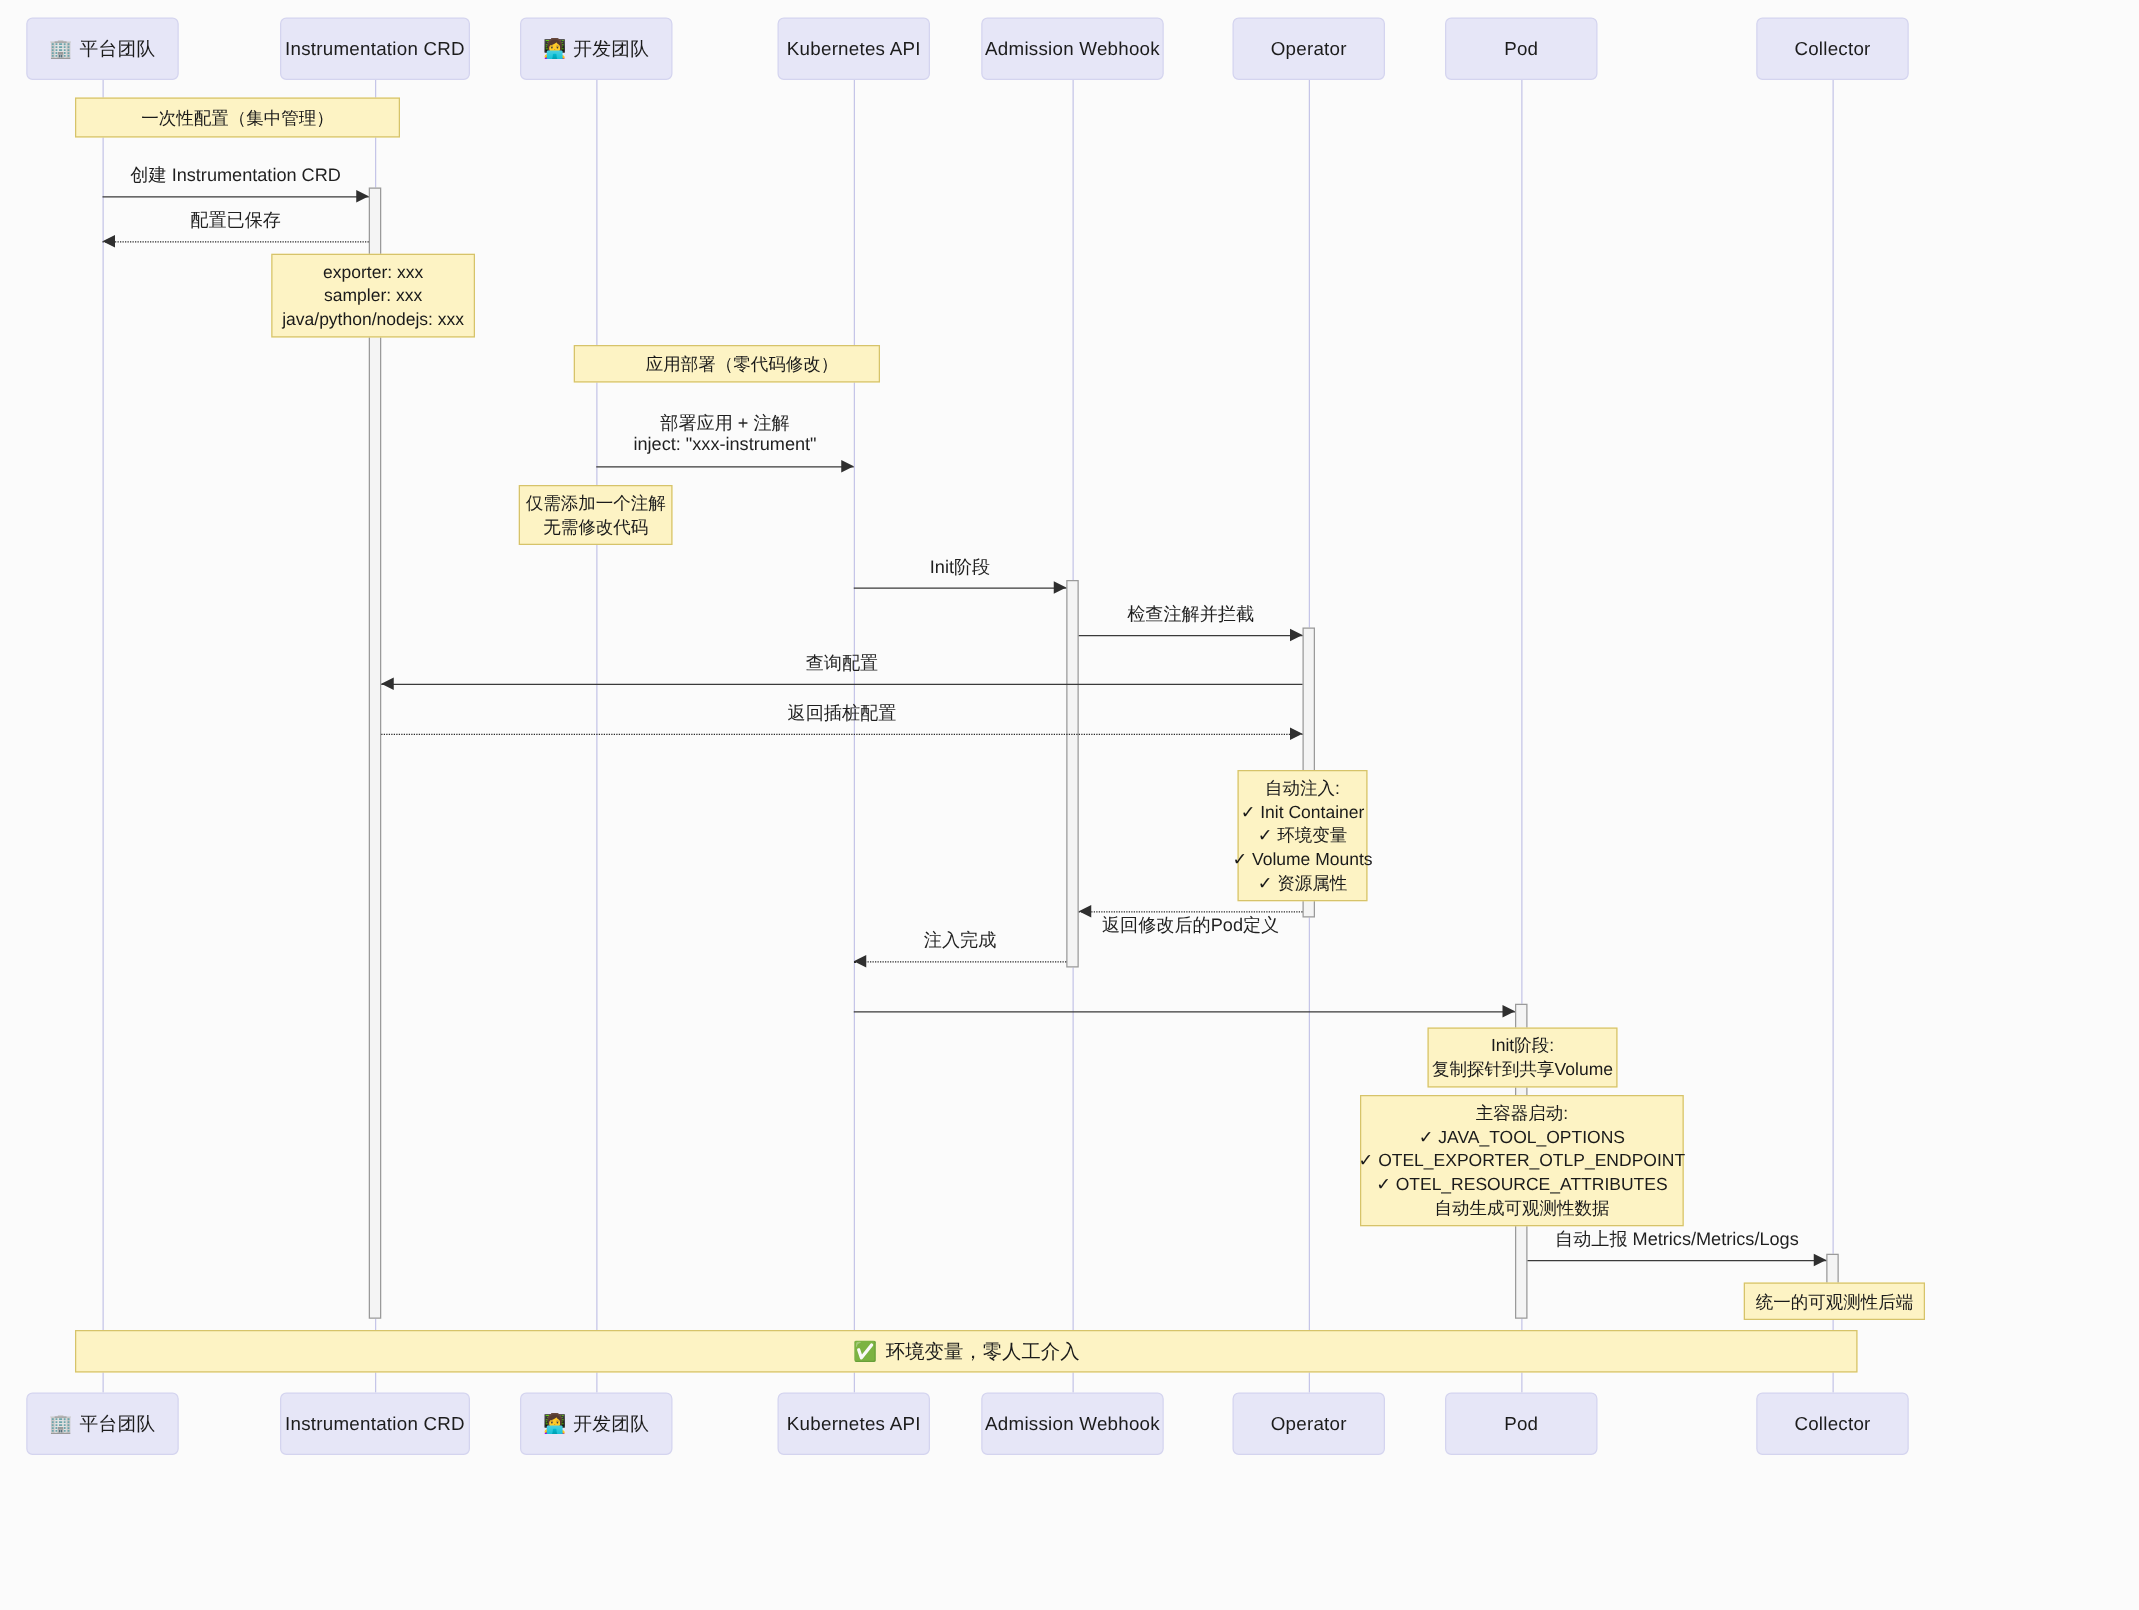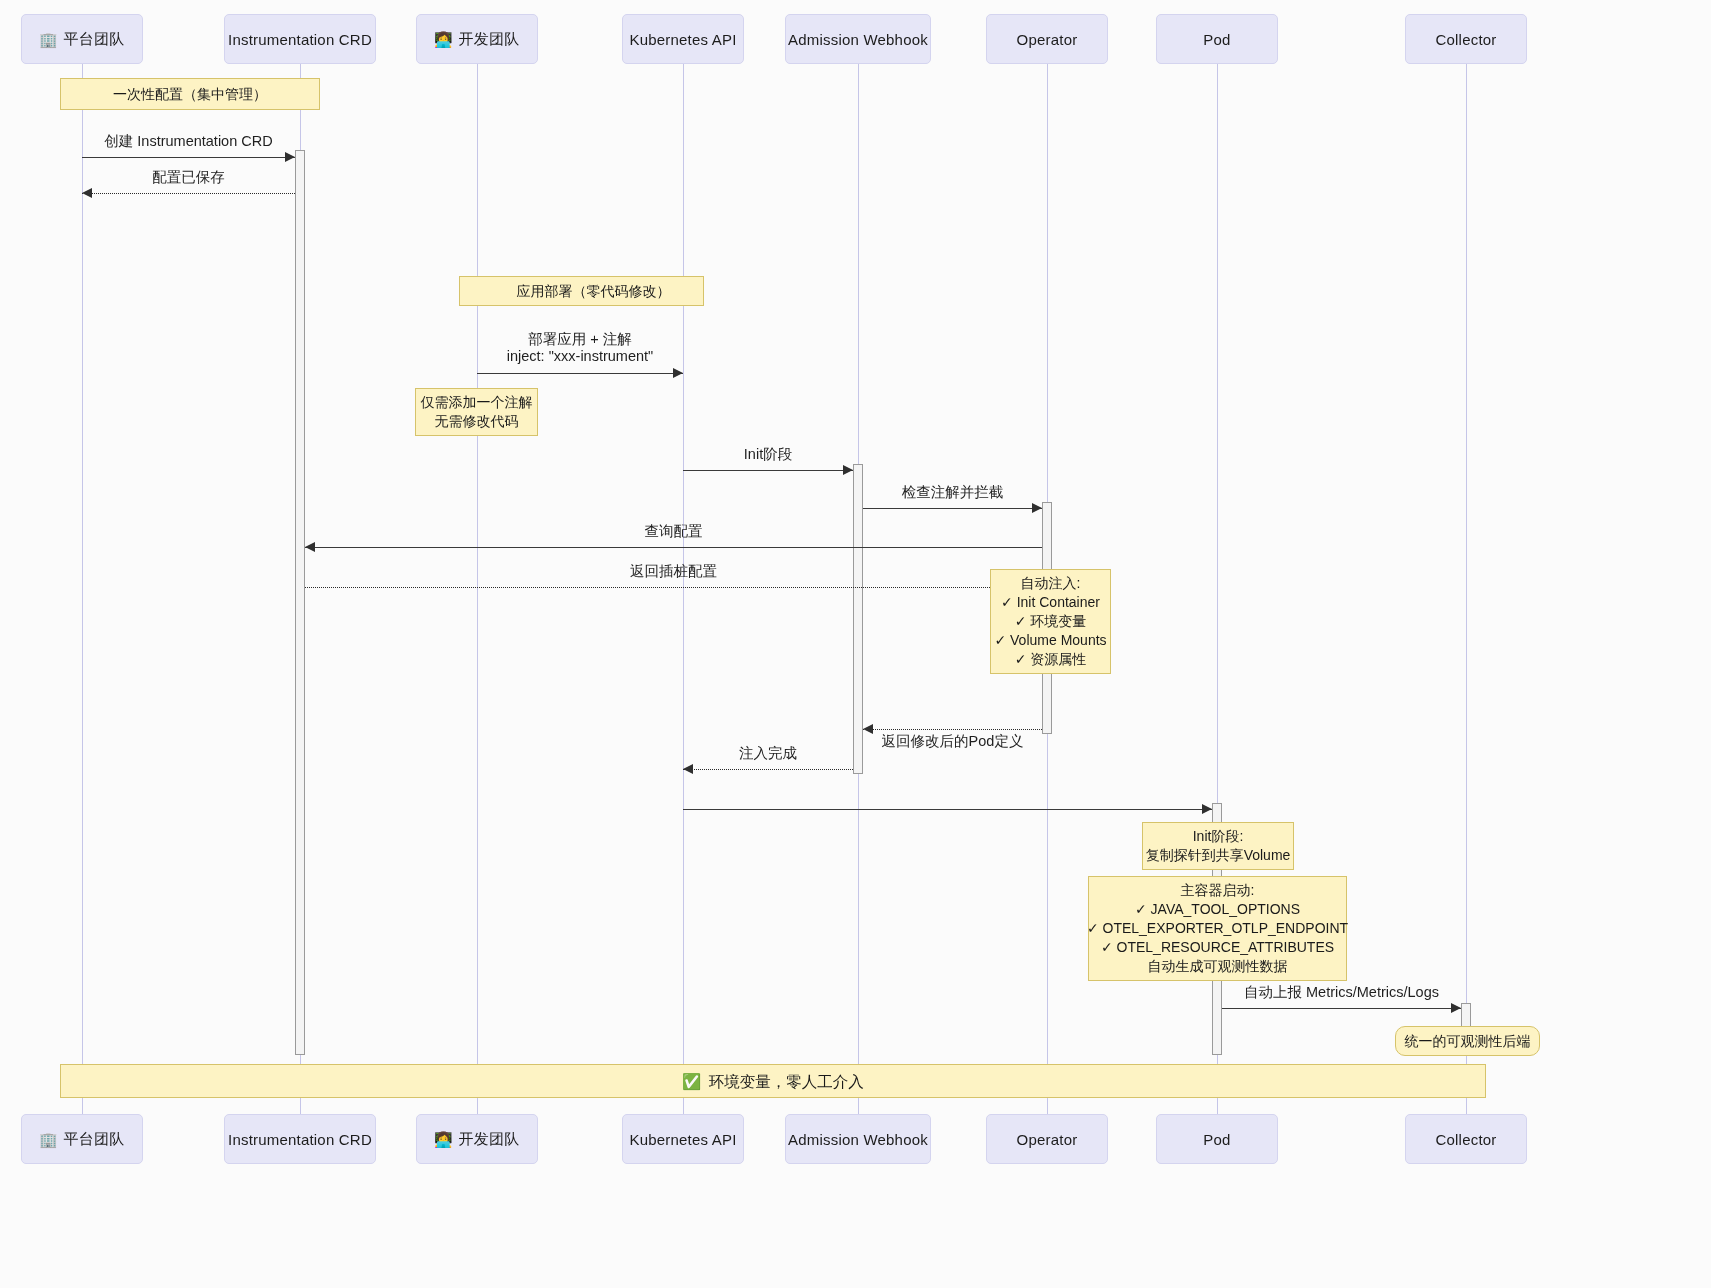--- a/index.html
+++ b/index.html
@@ -218,45 +218,50 @@
     <div class="msg-line" style="left: 683px; top: 809px; width: 529px;"></div>
     <div class="arrowhead right" style="top: 804px; left: 1202px;"></div>
     <div class="msg-line" style="left: 1222px; top: 1008px; width: 239px;"></div>
     <div class="arrowhead right" style="top: 1003px; left: 1451px;"></div>
     <div class="msg-label" style="left: 1222px; width: 239px; top: 984px;">
       <div>自动上报 Metrics/Metrics/Logs</div>
     </div>
     <div class="note" style="left: 60px; top: 78px; width: 260px; min-height: 32px;">
       <div class="nline">一次性配置（集中管理）</div>
     </div>
+    <div class="note" style="left: 217px; top: 203px; width: 163px; min-height: 61px;">
+      <div class="nline">exporter: xxx</div>
+      <div class="nline">sampler: xxx</div>
+      <div class="nline">java/python/nodejs: xxx</div>
+    </div>
     <div class="note" style="left: 459px; top: 276px; width: 245px; min-height: 30px; padding-left: 32px;">
       <div class="nline">应用部署（零代码修改）</div>
     </div>
     <div class="note" style="left: 415px; top: 388px; width: 123px; min-height: 42px;">
       <div class="nline">仅需添加一个注解</div>
       <div class="nline">无需修改代码</div>
     </div>
-    <div class="note" style="left: 990px; top: 569px; width: 121px; min-height: 86px;">
+    <div class="note" style="left: 990px; top: 616px; width: 104px; min-height: 86px;">
       <div class="nline">自动注入:</div>
       <div class="nline">✓ Init Container</div>
       <div class="nline">✓ 环境变量</div>
       <div class="nline">✓ Volume Mounts</div>
       <div class="nline">✓ 资源属性</div>
     </div>
     <div class="note" style="left: 1142px; top: 822px; width: 152px; min-height: 42px;">
       <div class="nline">Init阶段:</div>
       <div class="nline">复制探针到共享Volume</div>
     </div>
     <div class="note" style="left: 1088px; top: 876px; width: 259px; min-height: 90px;">
       <div class="nline">主容器启动:</div>
       <div class="nline">✓ JAVA_TOOL_OPTIONS</div>
       <div class="nline">✓ OTEL_EXPORTER_OTLP_ENDPOINT</div>
       <div class="nline">✓ OTEL_RESOURCE_ATTRIBUTES</div>
       <div class="nline">自动生成可观测性数据</div>
     </div>
-    <div class="note" style="left: 1395px; top: 1026px; width: 145px; min-height: 30px; border-radius: 10px;">
+    <div class="note" style="left: 1395px; top: 1026px; width: 145px; min-height: 30px;">
       <div class="nline">统一的可观测性后端</div>
     </div>
     <div class="note banner" style="left: 60px; top: 1064px; width: 1426px; height: 34px;">
       <span class="emoji">✅</span>
       <span>环境变量，零人工介入</span>
     </div>
   </div>
 
 </body></html>

